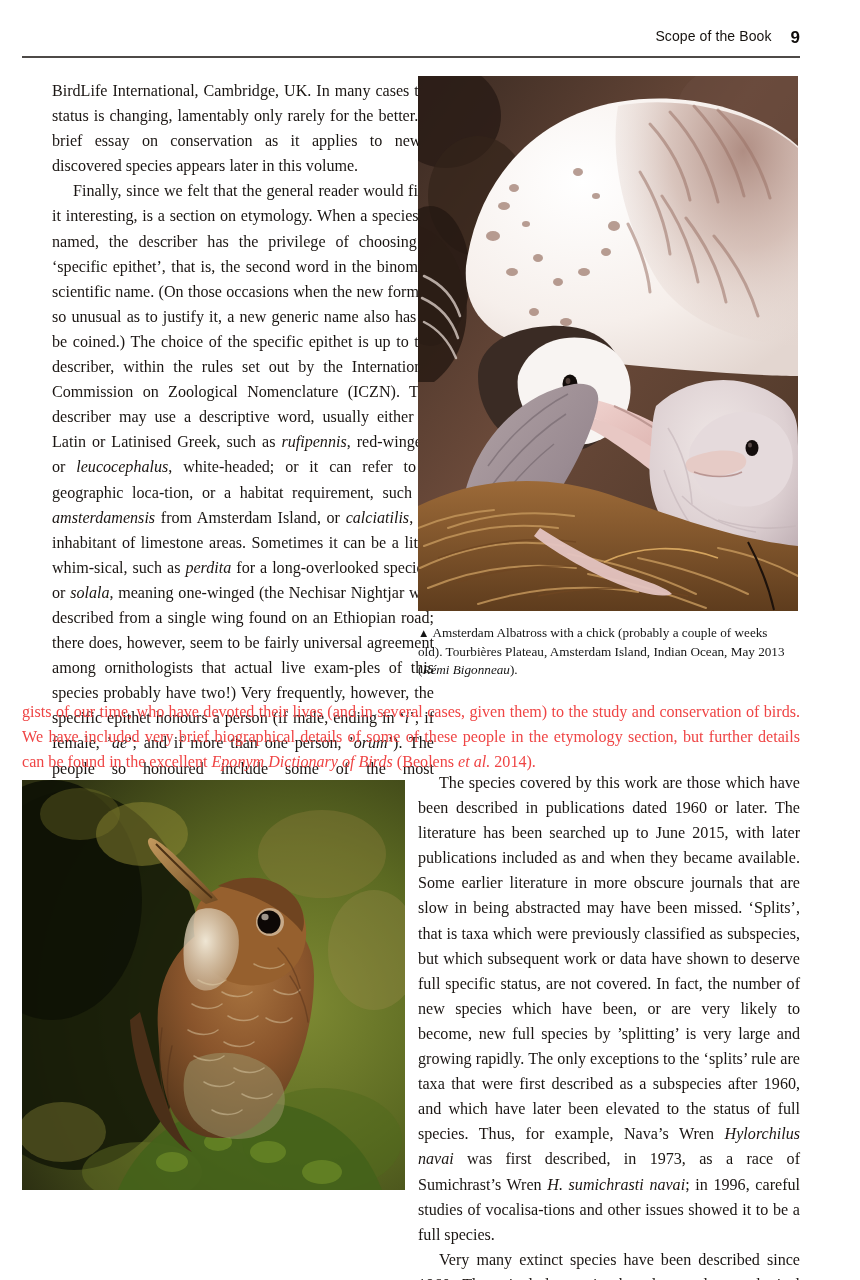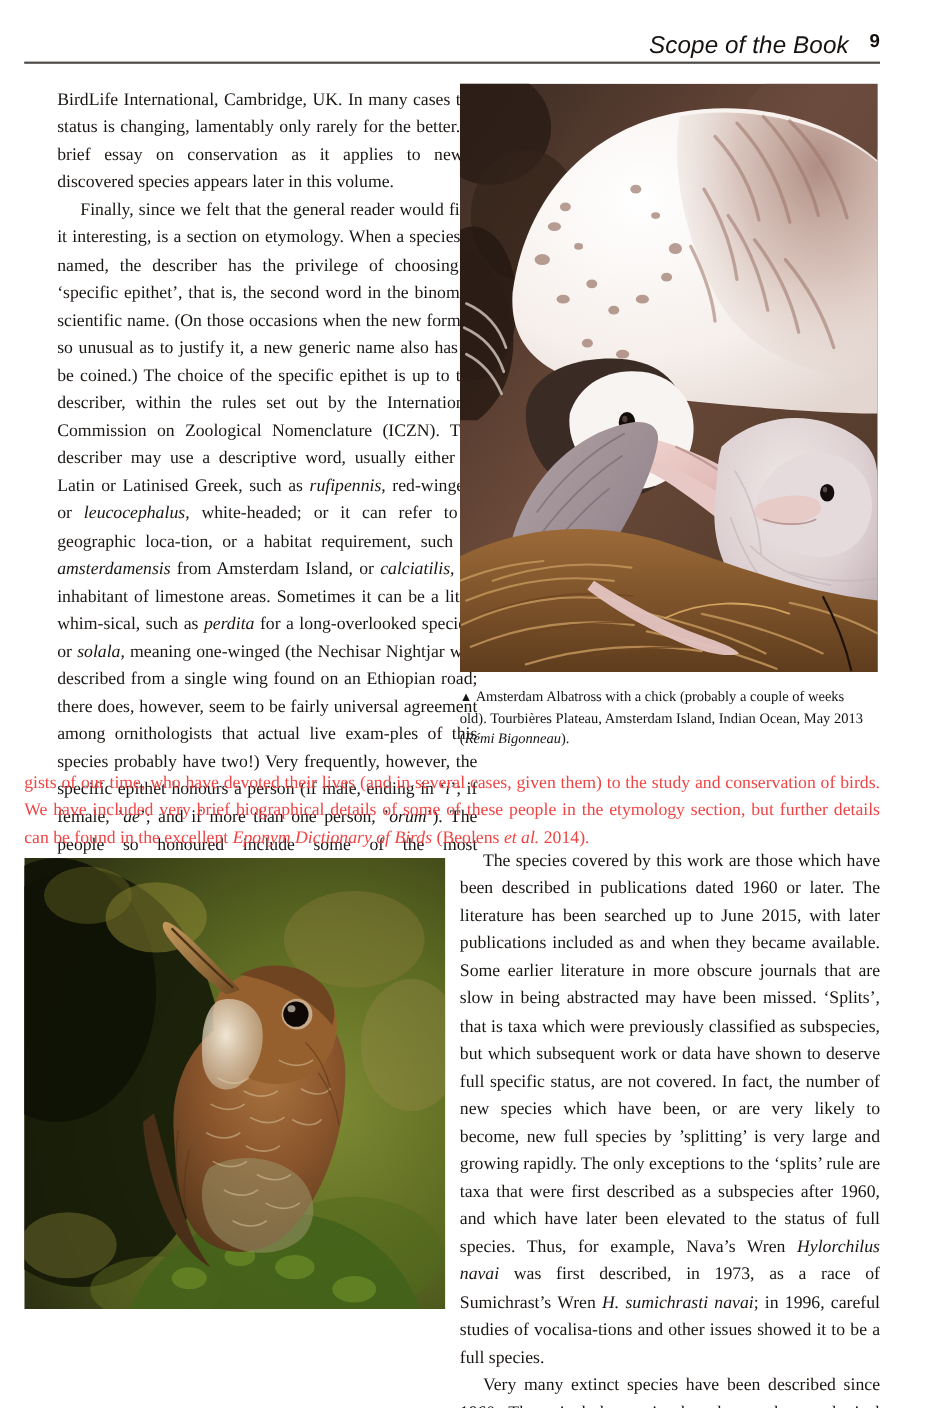--- a/index.html
+++ b/index.html
@@ -29,24 +29,23 @@
     left: 22px;
     top: 28px;
     width: 778px;
     height: 32px;
     display: flex;
     align-items: flex-start;
     justify-content: flex-end;
     font-family: "Liberation Sans", "DejaVu Sans", sans-serif;
   }
   .running-head .rh-title {
-    font-size: 22px;
+    font-size: 14px;
     letter-spacing: 0.1px;
     color: #16120f;
-    font-style: italic;
   }
   .running-head .rh-page {
     font-size: 17px;
     font-weight: bold;
     margin-left: 19px;
     color: #100d0b;
   }
   .header-rule {
     position: absolute;
     left: 22px;

